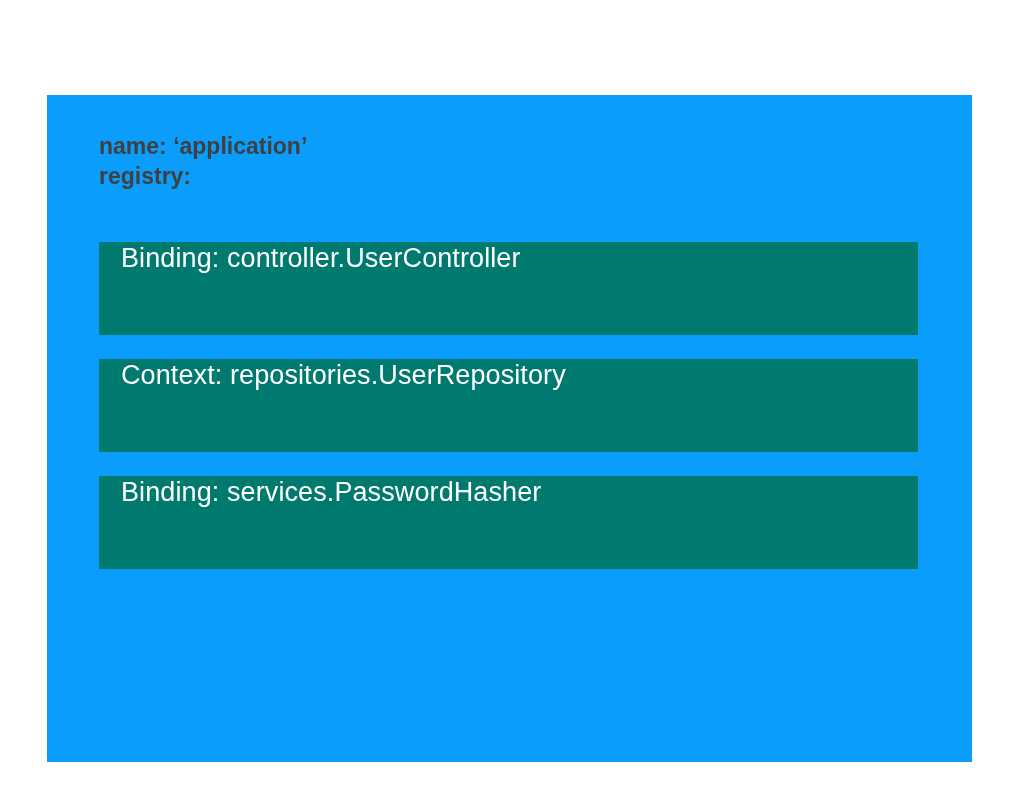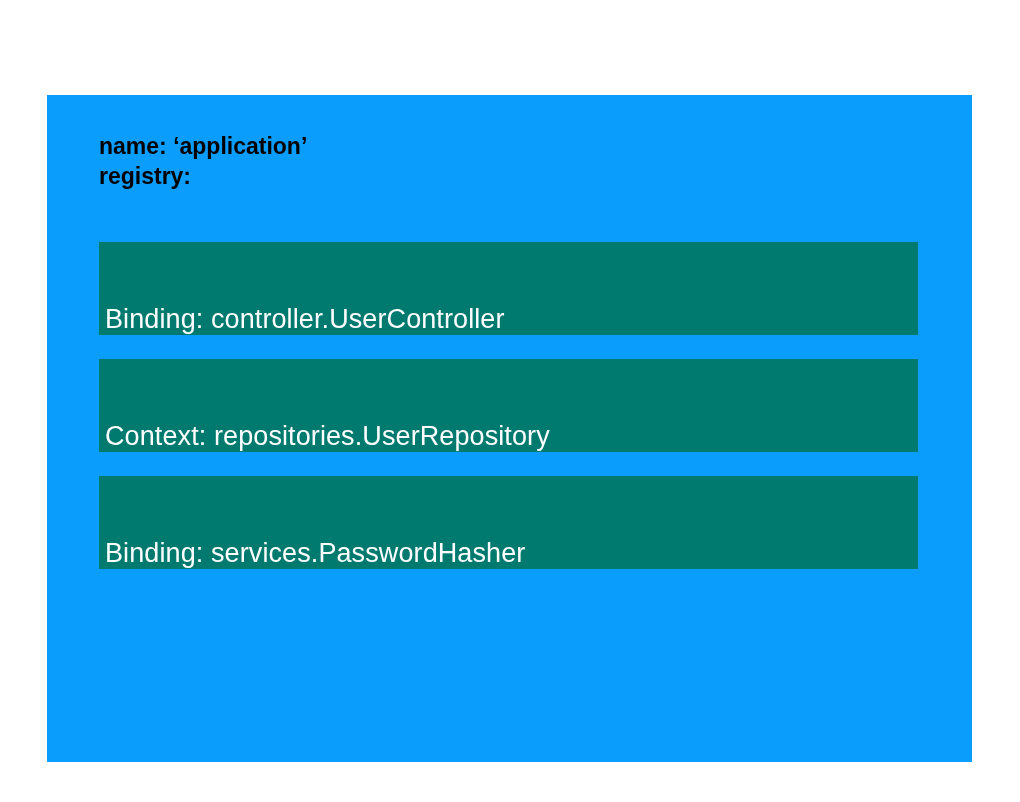--- a/index.html
+++ b/index.html
@@ -50,41 +50,41 @@
   
   #context-properties {
     position: absolute;
     left: 52px;
     top: 36px;
     width: 800px;
   }
   .prop-line {
     font-size: 23px;
     font-weight: bold;
-    color: #000000;
+    color: #404040;
     line-height: 30px;
     white-space: nowrap;
   }
 
   
   #registry-list {
     position: absolute;
     left: 52px;
     top: 147px;
     width: 819px;
   }
   .binding-row {
     width: 819px;
     height: 93px;
     background: #00796E;
     margin-bottom: 24px;
     display: flex;
-    align-items: flex-end;
+    align-items: flex-start;
     box-sizing: border-box;
-    padding-left: 6px;
+    padding-left: 22px;
   }
   .binding-row:last-child {
     margin-bottom: 0;
   }
   .binding-label {
     font-size: 27px;
     font-weight: normal;
     color: #ffffff;
     line-height: 32px;
     letter-spacing: 0.1px;

